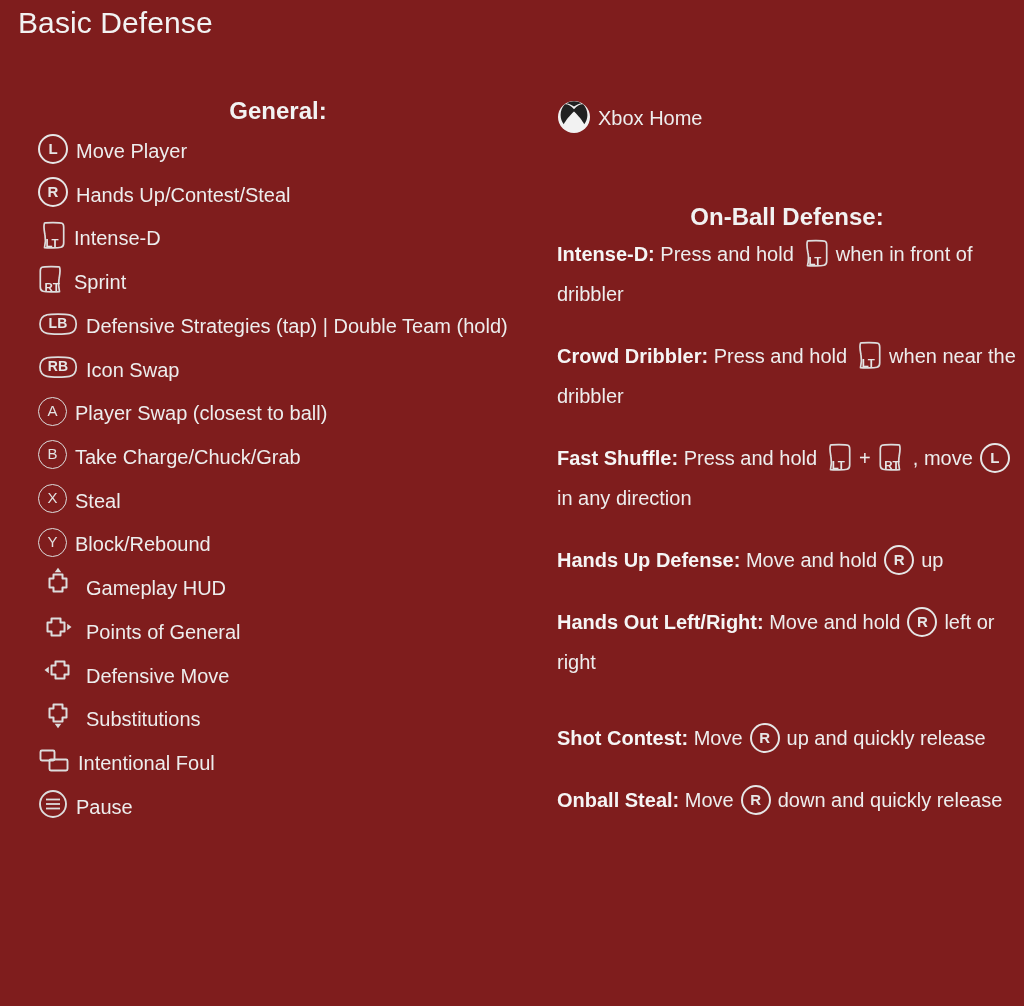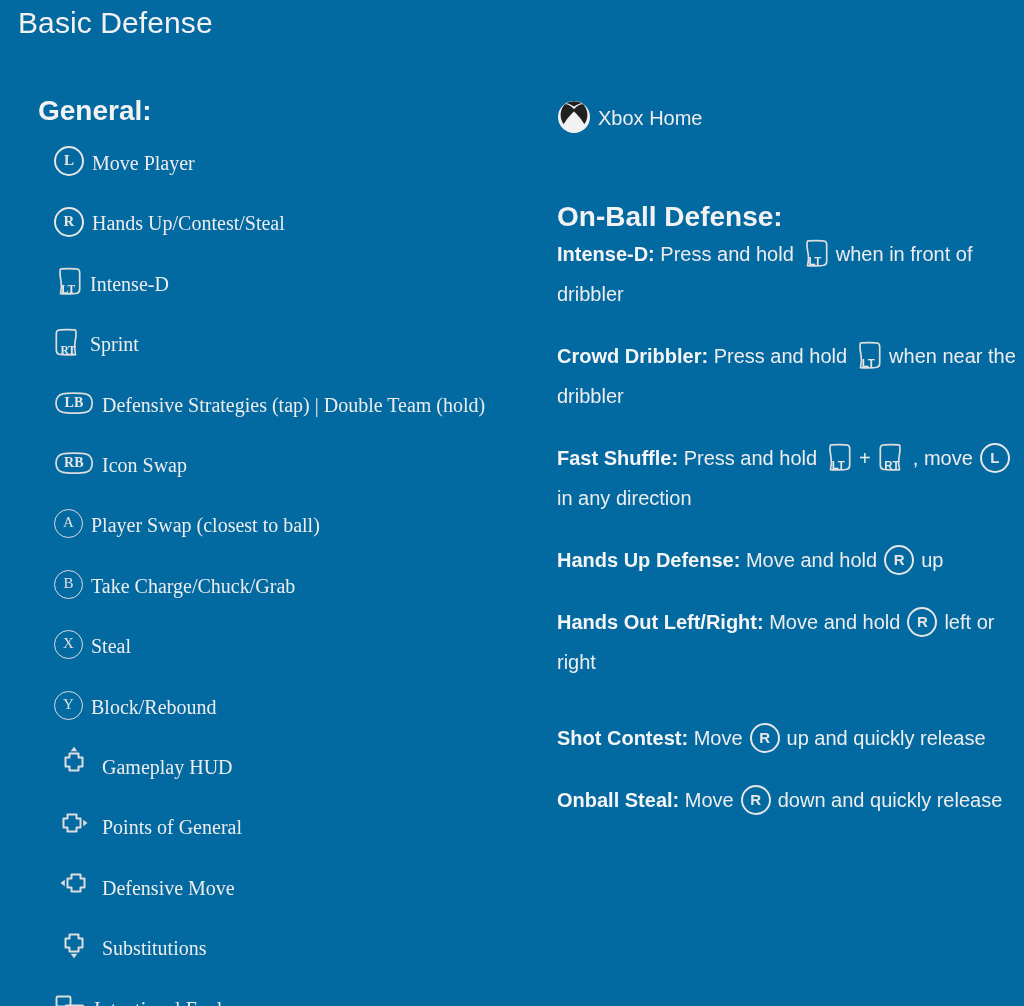--- a/index.html
+++ b/index.html
@@ -13,21 +13,21 @@
     overflow: hidden;
     font-family: "Liberation Sans", sans-serif;
     color: #e8e8e8;
     -webkit-font-smoothing: antialiased;
   }
 
   #page {
     position: relative;
     width: 1024px;
     height: 1006px;
-    background: #0369a1;
+    background: #7f1d1d;
   }
 
   
   .page-title {
     position: absolute;
     left: 18px;
     top: 6px;
     font-size: 30px;
     font-weight: 400;
     color: #f2f2f2;
@@ -36,35 +36,35 @@
 
   
   .col {
     position: absolute;
     top: 98px;
   }
   .col-left  { left: 38px; width: 480px; }
   .col-right { left: 557px; width: 460px; }
 
   .section-head {
-    font-size: 28px;
+    font-size: 24px;
     font-weight: 700;
     color: #f2f2f2;
     margin: 0 0 4px 0;
     line-height: 26px;
+    text-align: center;
   }
 
   
   .row {
     font-size: 20px;
     line-height: 42px;
     color: #ededed;
-    margin: 16px;
+    margin: 0;
     white-space: normal;
-    font-family: Liberation Serif, serif;
   }
   .row .lbl { vertical-align: middle; }
 
   
   .para {
     font-size: 20px;
     line-height: 40px;
     color: #ededed;
     margin: 0 0 22px 0;
   }

